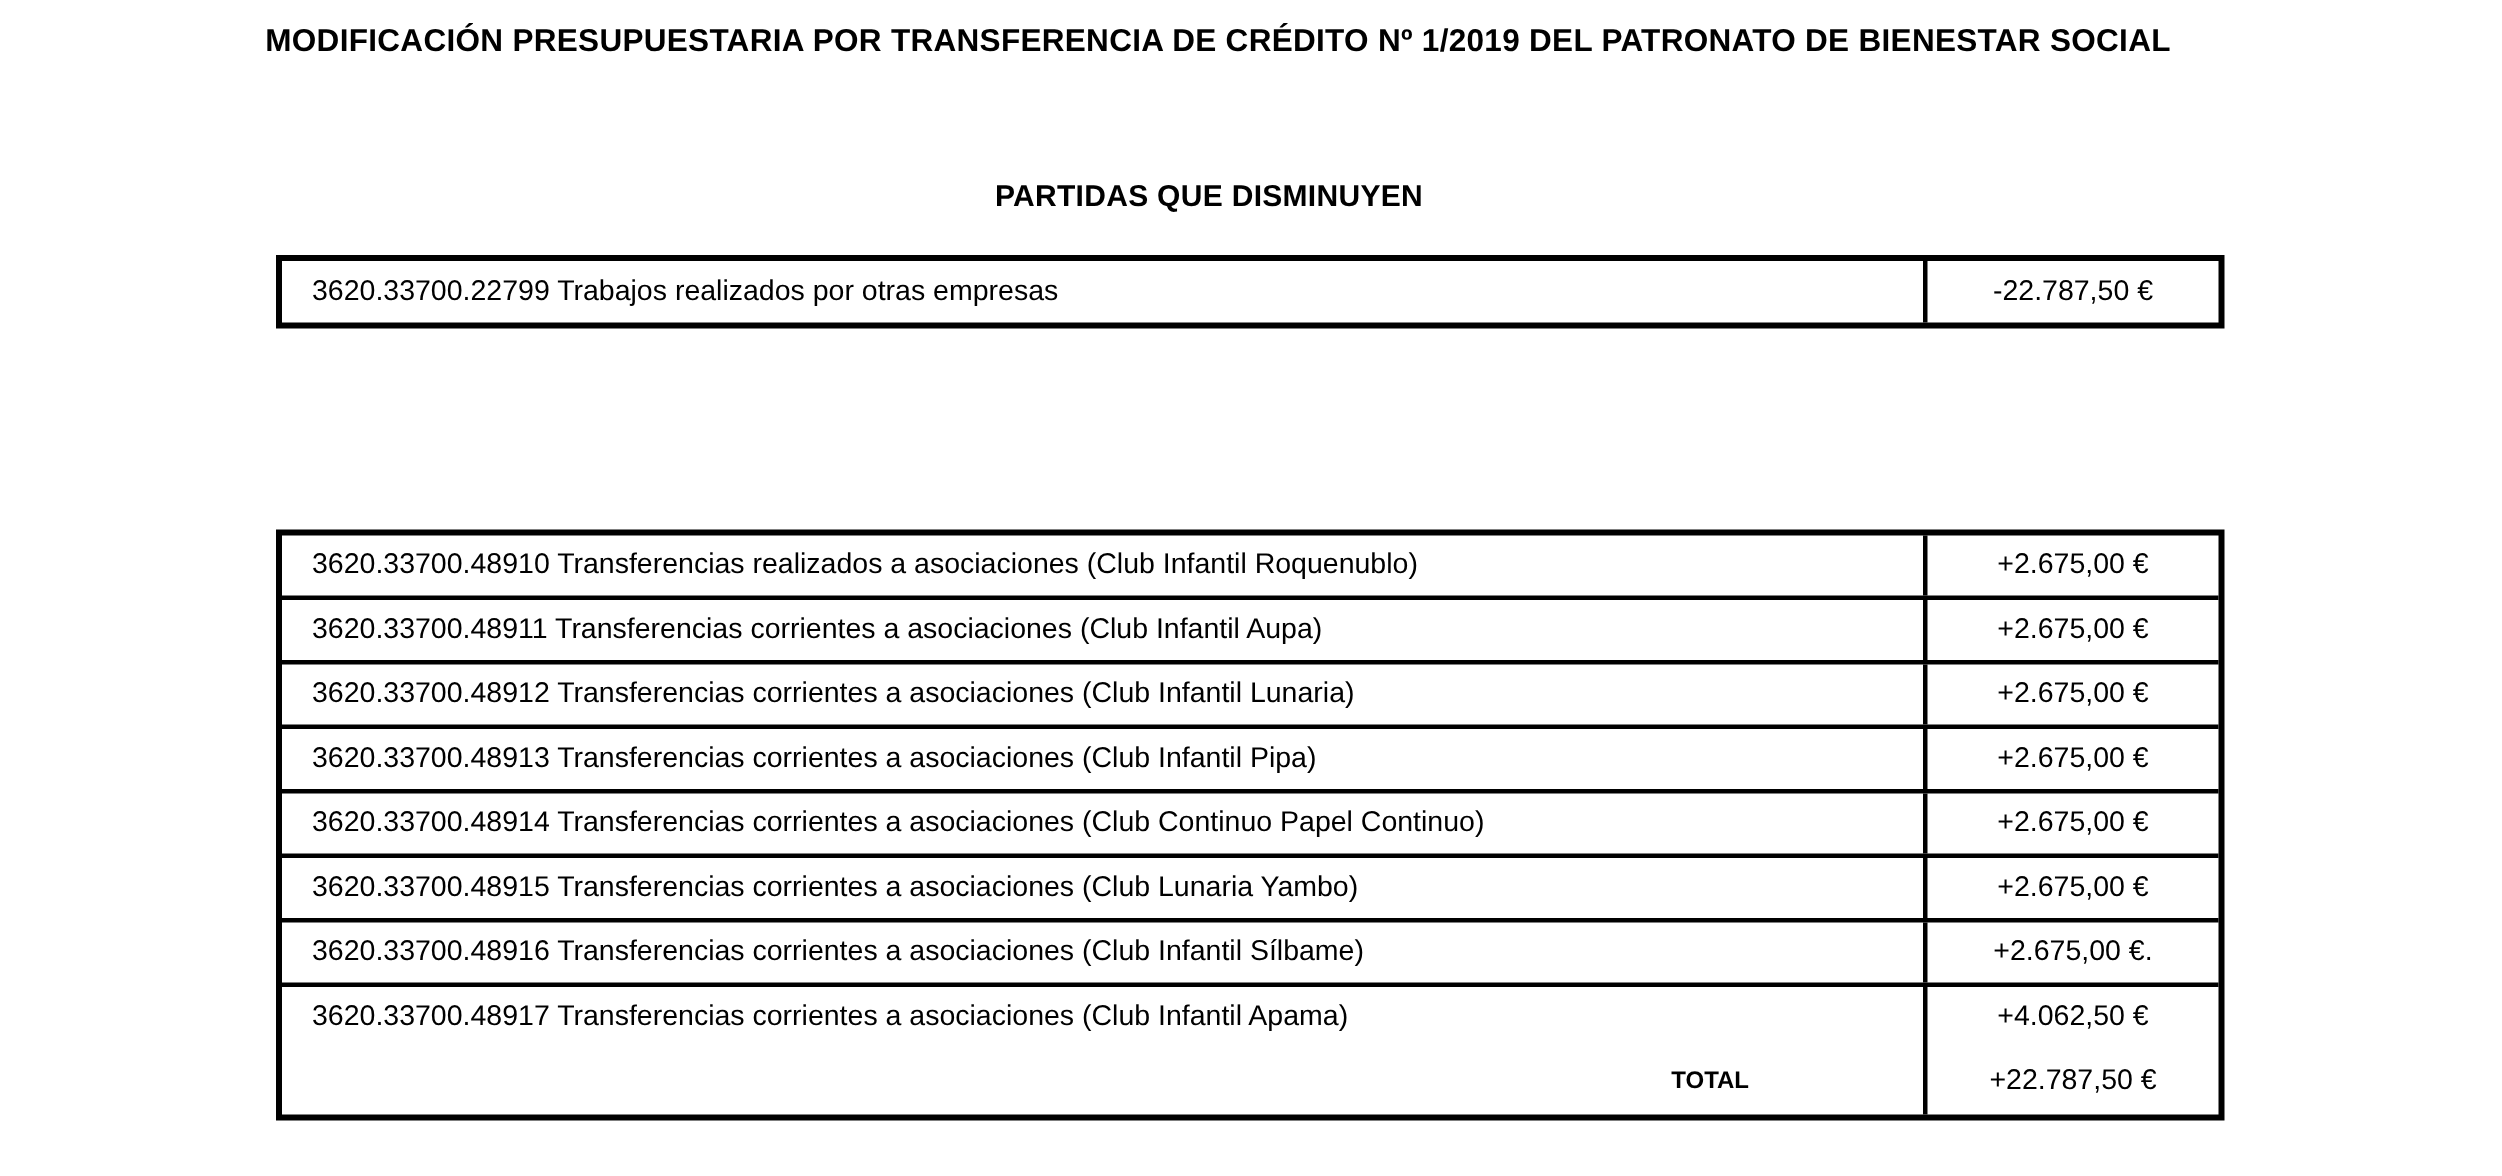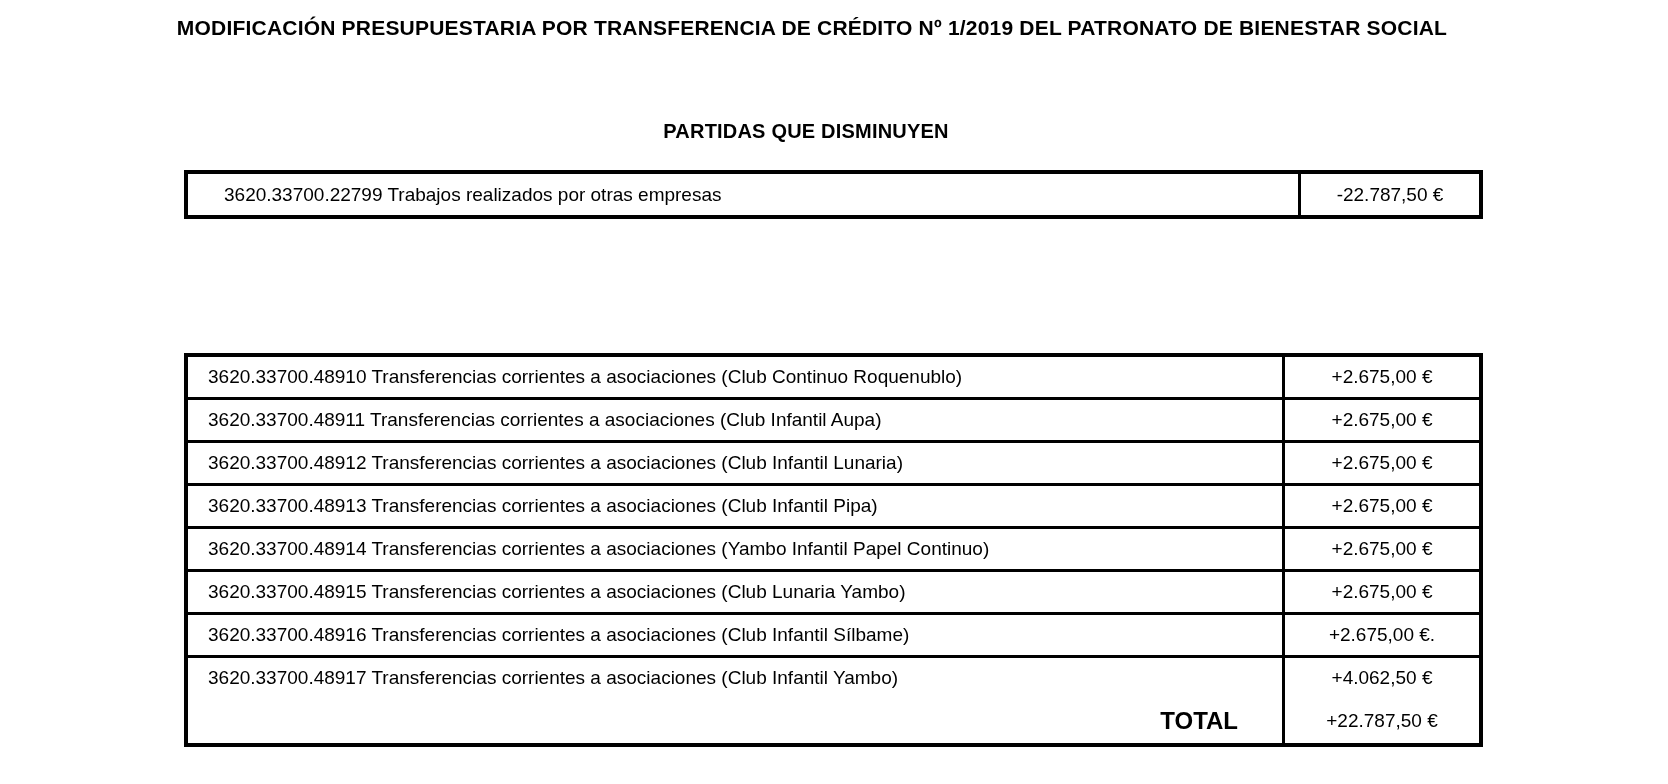--- a/index.html
+++ b/index.html
@@ -40,21 +40,21 @@
   .heading-increase { top: 298px; }
 
   .budget-table {
     position: absolute;
     left: 184px;
     width: 1299px;
     box-sizing: border-box;
     border: 4px solid #000000;
     background: #ffffff;
   }
-  .table-decrease { top: 170px; padding-left: 16px; }
+  .table-decrease { top: 170px; }
   .table-increase { top: 353px; }
 
   .budget-row {
     display: flex;
     align-items: stretch;
     height: 40px;
     border-bottom: 3px solid #000000;
   }
   .budget-table .budget-row:last-child,
   .table-decrease .budget-row {
@@ -77,23 +77,23 @@
     flex: 1;
     display: flex;
     align-items: center;
     justify-content: center;
     font-size: 19px;
     white-space: nowrap;
   }
   .total-row { height: 45px; }
   .total-row .cell-concept {
     justify-content: flex-end;
-    padding-right: 44px;
+    padding-right: 116px;
     font-weight: bold;
-    font-size: 24px;
+    font-size: 16px;
   }
 </style>
 </head>
 <body>
 
 <div class="page">
 
   <div class="doc-title">MODIFICACIÓN PRESUPUESTARIA POR TRANSFERENCIA DE CRÉDITO Nº 1/2019 DEL PATRONATO DE BIENESTAR SOCIAL</div>
 
   <div class="section-heading heading-decrease">PARTIDAS QUE DISMINUYEN</div>
@@ -104,56 +104,56 @@
         <div class="cell-concept">3620.33700.22799 Trabajos realizados por otras empresas</div>
         <div class="cell-amount">-22.787,50 €</div>
       </div>
     </div>
 
 
   <div class="budget-table table-increase">
     <div>
 
         <div class="budget-row">
-          <div class="cell-concept">3620.33700.48910 Transferencias corrientes a asociaciones (Club Continuo Roquenublo)</div>
+          <div class="cell-concept">3620.33700.48910 Transferencias realizados a asociaciones (Club Infantil Roquenublo)</div>
           <div class="cell-amount">+2.675,00 €</div>
         </div>
 
         <div class="budget-row">
           <div class="cell-concept">3620.33700.48911 Transferencias corrientes a asociaciones (Club Infantil Aupa)</div>
           <div class="cell-amount">+2.675,00 €</div>
         </div>
 
         <div class="budget-row">
           <div class="cell-concept">3620.33700.48912 Transferencias corrientes a asociaciones (Club Infantil Lunaria)</div>
           <div class="cell-amount">+2.675,00 €</div>
         </div>
 
         <div class="budget-row">
           <div class="cell-concept">3620.33700.48913 Transferencias corrientes a asociaciones (Club Infantil Pipa)</div>
           <div class="cell-amount">+2.675,00 €</div>
         </div>
 
         <div class="budget-row">
-          <div class="cell-concept">3620.33700.48914 Transferencias corrientes a asociaciones (Yambo Infantil Papel Continuo)</div>
+          <div class="cell-concept">3620.33700.48914 Transferencias corrientes a asociaciones (Club Continuo Papel Continuo)</div>
           <div class="cell-amount">+2.675,00 €</div>
         </div>
 
         <div class="budget-row">
           <div class="cell-concept">3620.33700.48915 Transferencias corrientes a asociaciones (Club Lunaria Yambo)</div>
           <div class="cell-amount">+2.675,00 €</div>
         </div>
 
         <div class="budget-row">
           <div class="cell-concept">3620.33700.48916 Transferencias corrientes a asociaciones (Club Infantil Sílbame)</div>
           <div class="cell-amount">+2.675,00 €.</div>
         </div>
 
         <div class="budget-row">
-          <div class="cell-concept">3620.33700.48917 Transferencias corrientes a asociaciones (Club Infantil Yambo)</div>
+          <div class="cell-concept">3620.33700.48917 Transferencias corrientes a asociaciones (Club Infantil Apama)</div>
           <div class="cell-amount">+4.062,50 €</div>
         </div>
       </div>
     <div class="budget-row total-row">
       <div class="cell-concept">TOTAL</div>
       <div class="cell-amount">+22.787,50 €</div>
     </div>
   </div>
 
 </div>

